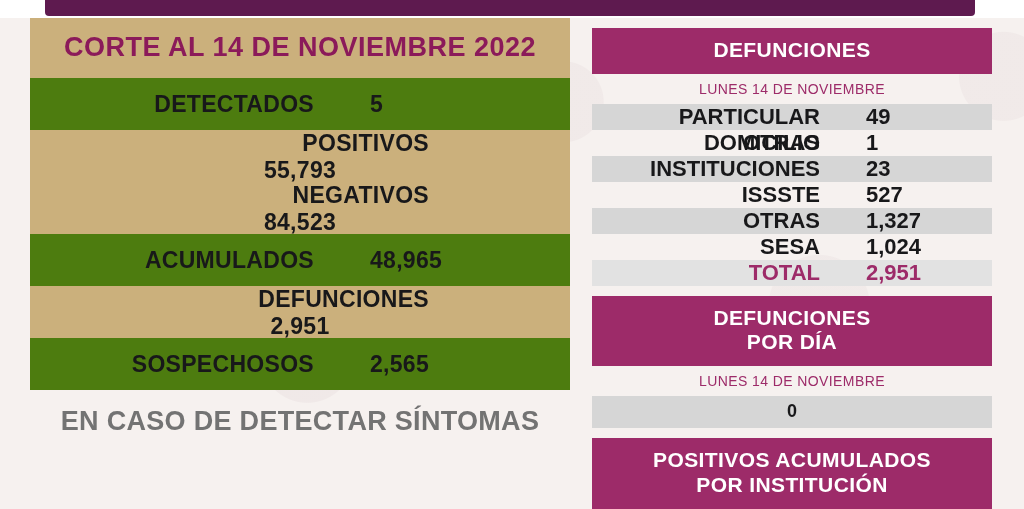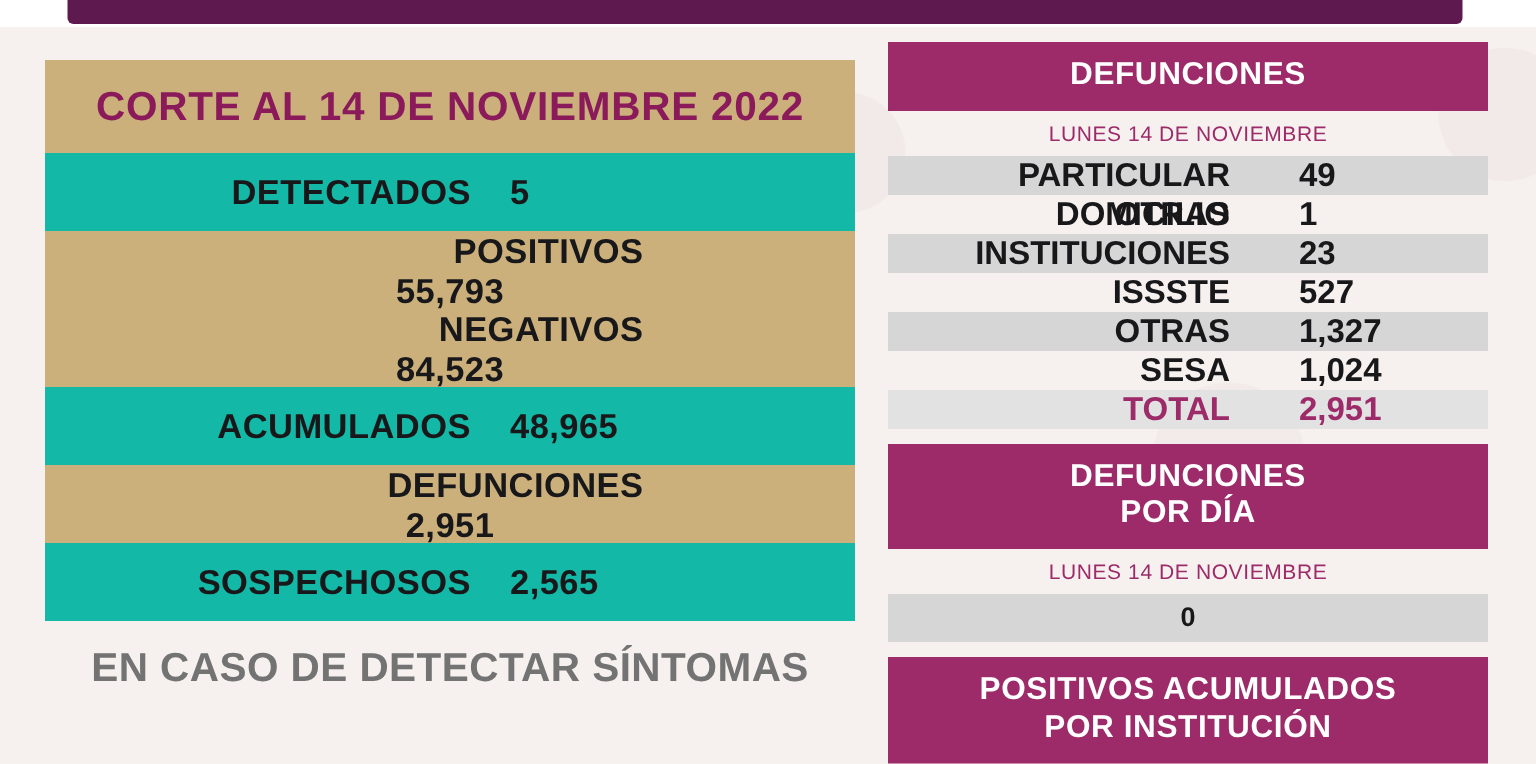--- a/index.html
+++ b/index.html
@@ -50,21 +50,21 @@
   .content {
     position: absolute;
     inset: 0;
     z-index: 2;
   }
 
   
   .left-panel {
     position: absolute;
     left: 30px;
-    top: 40px;
+    top: 16px;
     width: 540px;
   }
   .corte-band {
     background: #cbb07c;
     height: 62px;
     display: flex;
     align-items: center;
     justify-content: center;
   }
   .corte-text {
@@ -74,21 +74,21 @@
     letter-spacing: 0.5px;
   }
   .stat-row {
     height: 52px;
     display: flex;
     align-items: center;
     font-weight: bold;
     font-size: 23px;
     color: #18181a;
   }
-  .stat-row.shade-a { background: #14b8a6; }
+  .stat-row.shade-a { background: #4d7c0f; gap: 30px; }
   .stat-row.shade-b { background: #cbb07c; flex-direction: column; }
   .stat-label {
     width: 310px;
     text-align: right;
     padding-right: 26px;
     box-sizing: border-box;
     letter-spacing: 0.3px;
   }
   .stat-value {
     flex: 1;

